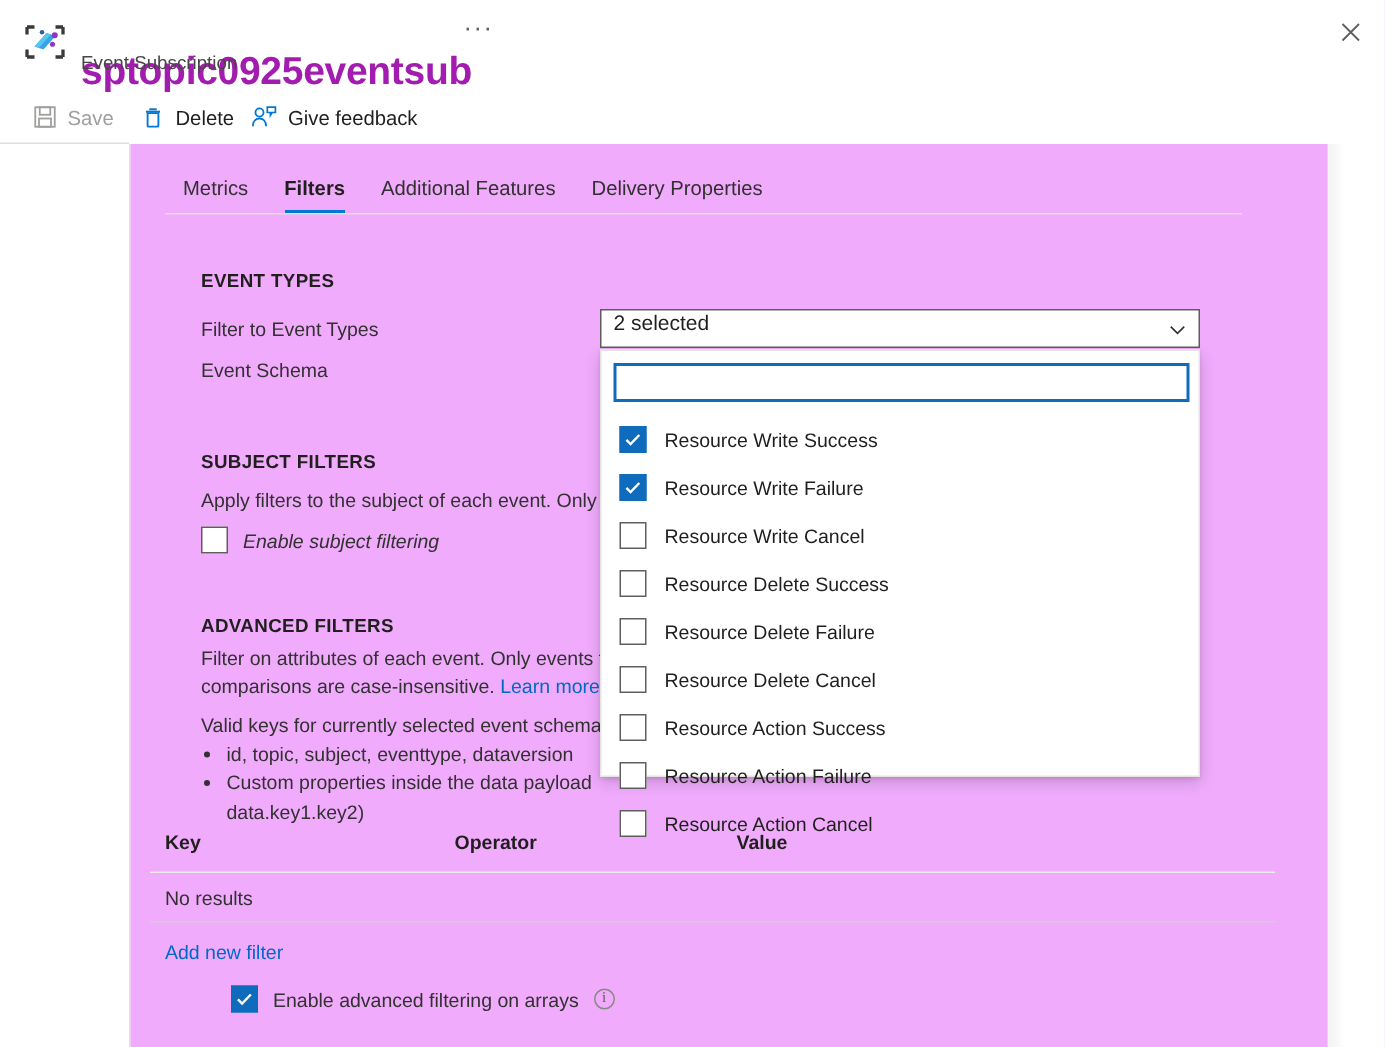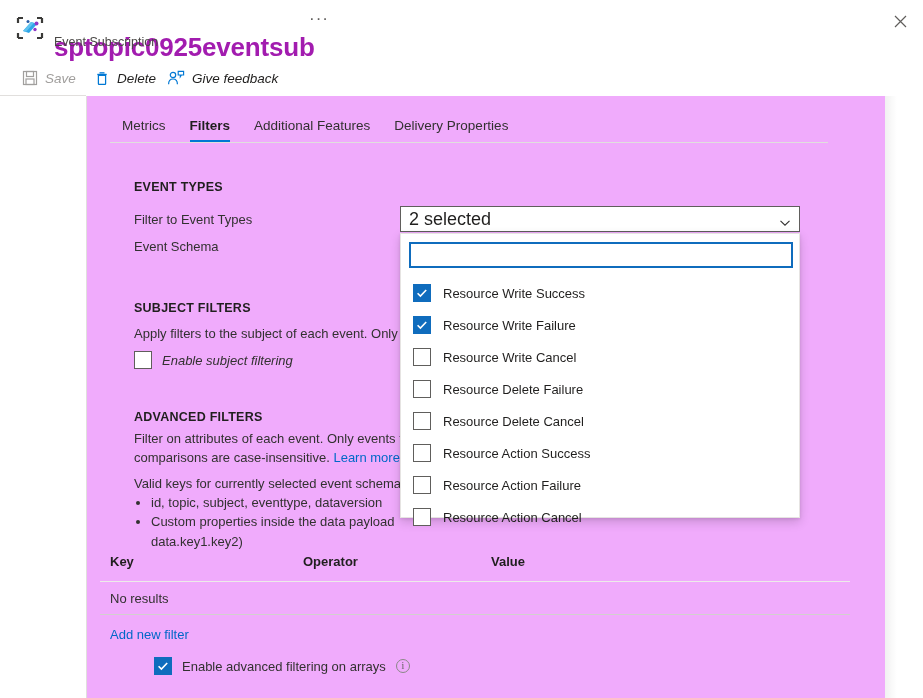--- a/index.html
+++ b/index.html
@@ -30,21 +30,21 @@
     position: absolute; left: 54px; top: 35px;
     font-size: 12.5px; color: #484644;
   }
   .hdr-close {
     position: absolute; right: 10px; top: 8px;
     width: 26px; height: 26px; cursor: pointer;
     display: flex; align-items: center; justify-content: center;
   }
 
   
-  .cmdbar { position: absolute; left: 0; top: 60px; width: 923px; height: 36px; font-style: italic; }
+  .cmdbar { position: absolute; left: 0; top: 60px; width: 923px; height: 36px; }
   .cmd {
     position: absolute; top: 4px; height: 28px;
     display: flex; align-items: center; gap: 7px;
     font-size: 13.5px; color: #201f1e; cursor: pointer;
     padding: 0 4px;
   }
   .cmd.disabled { color: #a19f9d; cursor: default; }
   .cmd svg { display: block; }
 
   .cmdbar-rule {
@@ -98,22 +98,22 @@
   .bullets { position: absolute; font-size: 13px; color: #323130; line-height: 19px; margin: 0; padding-left: 17px; }
   .bullets li { margin: 0; }
 
   
   .clip-left { position: absolute; overflow: hidden; }
 
   
   .combo {
     position: absolute; left: 313px; top: 110px; width: 400px; height: 26px;
     border: 1px solid #605e5c; background: #ffffff;
-    display: flex; align-items: center; padding: 0 8px;
-    font-size: 18px; color: #201f1e; cursor: pointer;
+    display: flex; align-items: flex-start; padding: 0 8px;
+    font-size: 14px; color: #201f1e; cursor: pointer;
   }
   .combo-chev { position: absolute; right: 8px; top: 6px; }
 
   
   .dd {
     position: absolute; left: 313px; top: 137px; width: 400px; height: 285px;
     background: #ffffff; border: 1px solid #e6e4e2;
     box-shadow: 0 4px 10px rgba(0,0,0,0.16), 0 1px 3px rgba(0,0,0,0.10);
     z-index: 40;
   }
@@ -339,20 +339,24 @@
               </svg>
             </span>
             <span>Resource Write Failure</span>
           </div>
           <div class="dd-item">
             <span class="cb"></span>
             <span>Resource Write Cancel</span>
           </div>
           <div class="dd-item">
             <span class="cb"></span>
+            <span>Resource Delete Success</span>
+          </div>
+          <div class="dd-item">
+            <span class="cb"></span>
             <span>Resource Delete Failure</span>
           </div>
           <div class="dd-item">
             <span class="cb"></span>
             <span>Resource Delete Cancel</span>
           </div>
           <div class="dd-item">
             <span class="cb"></span>
             <span>Resource Action Success</span>
           </div>

